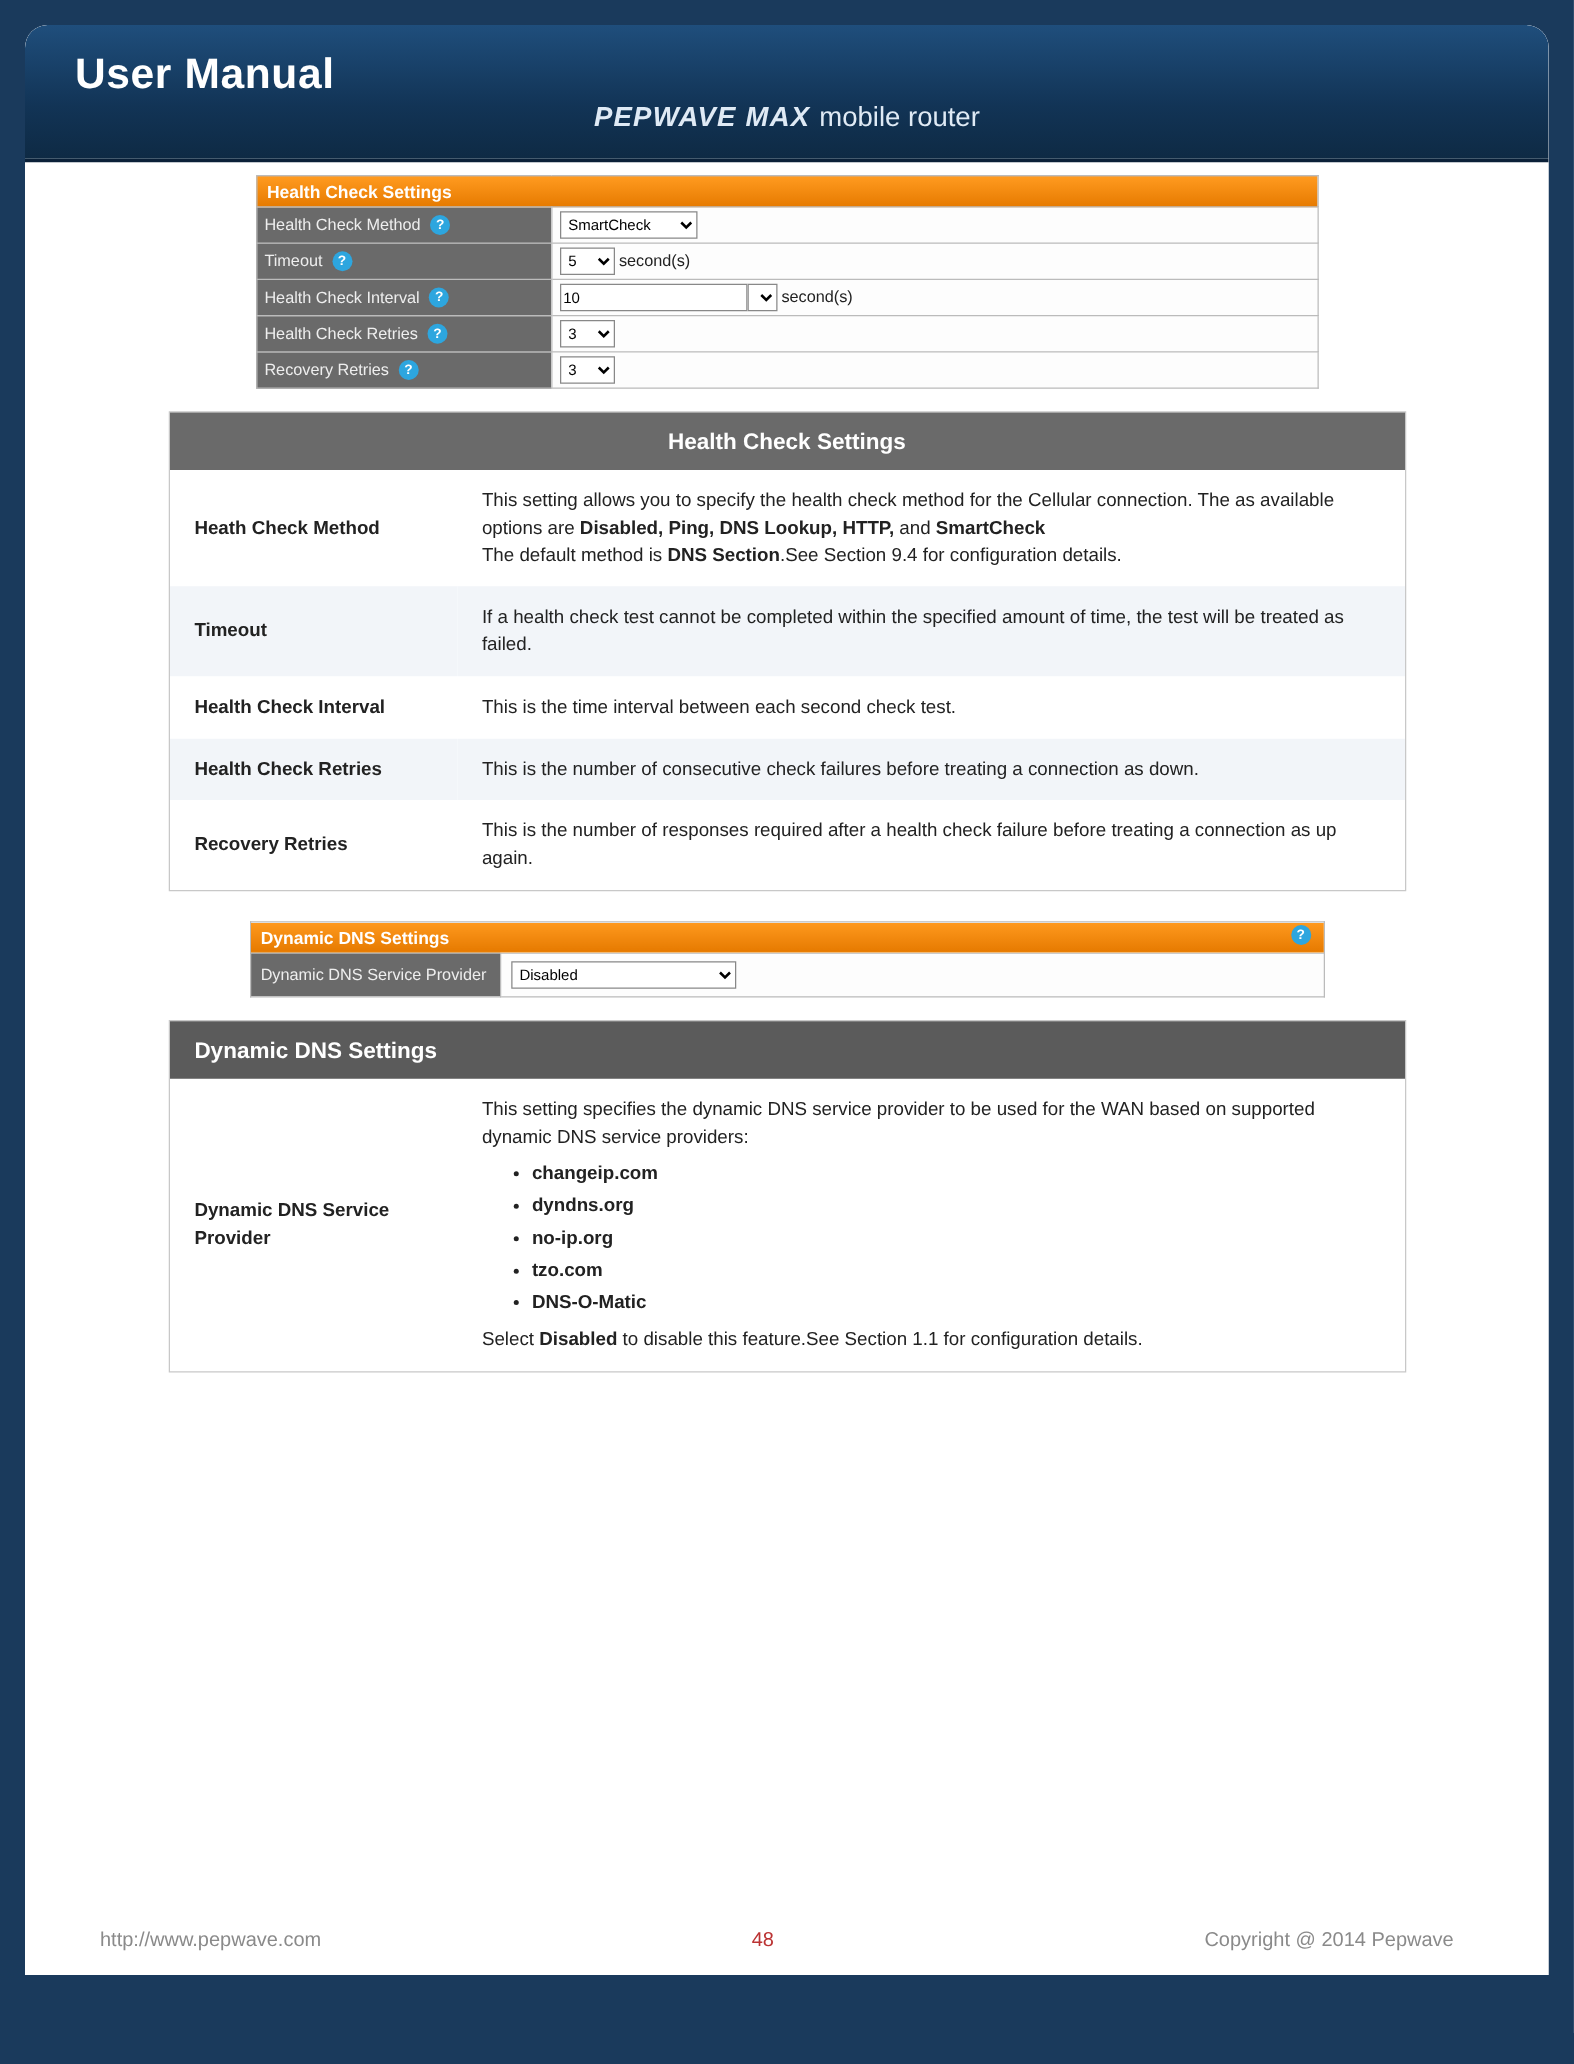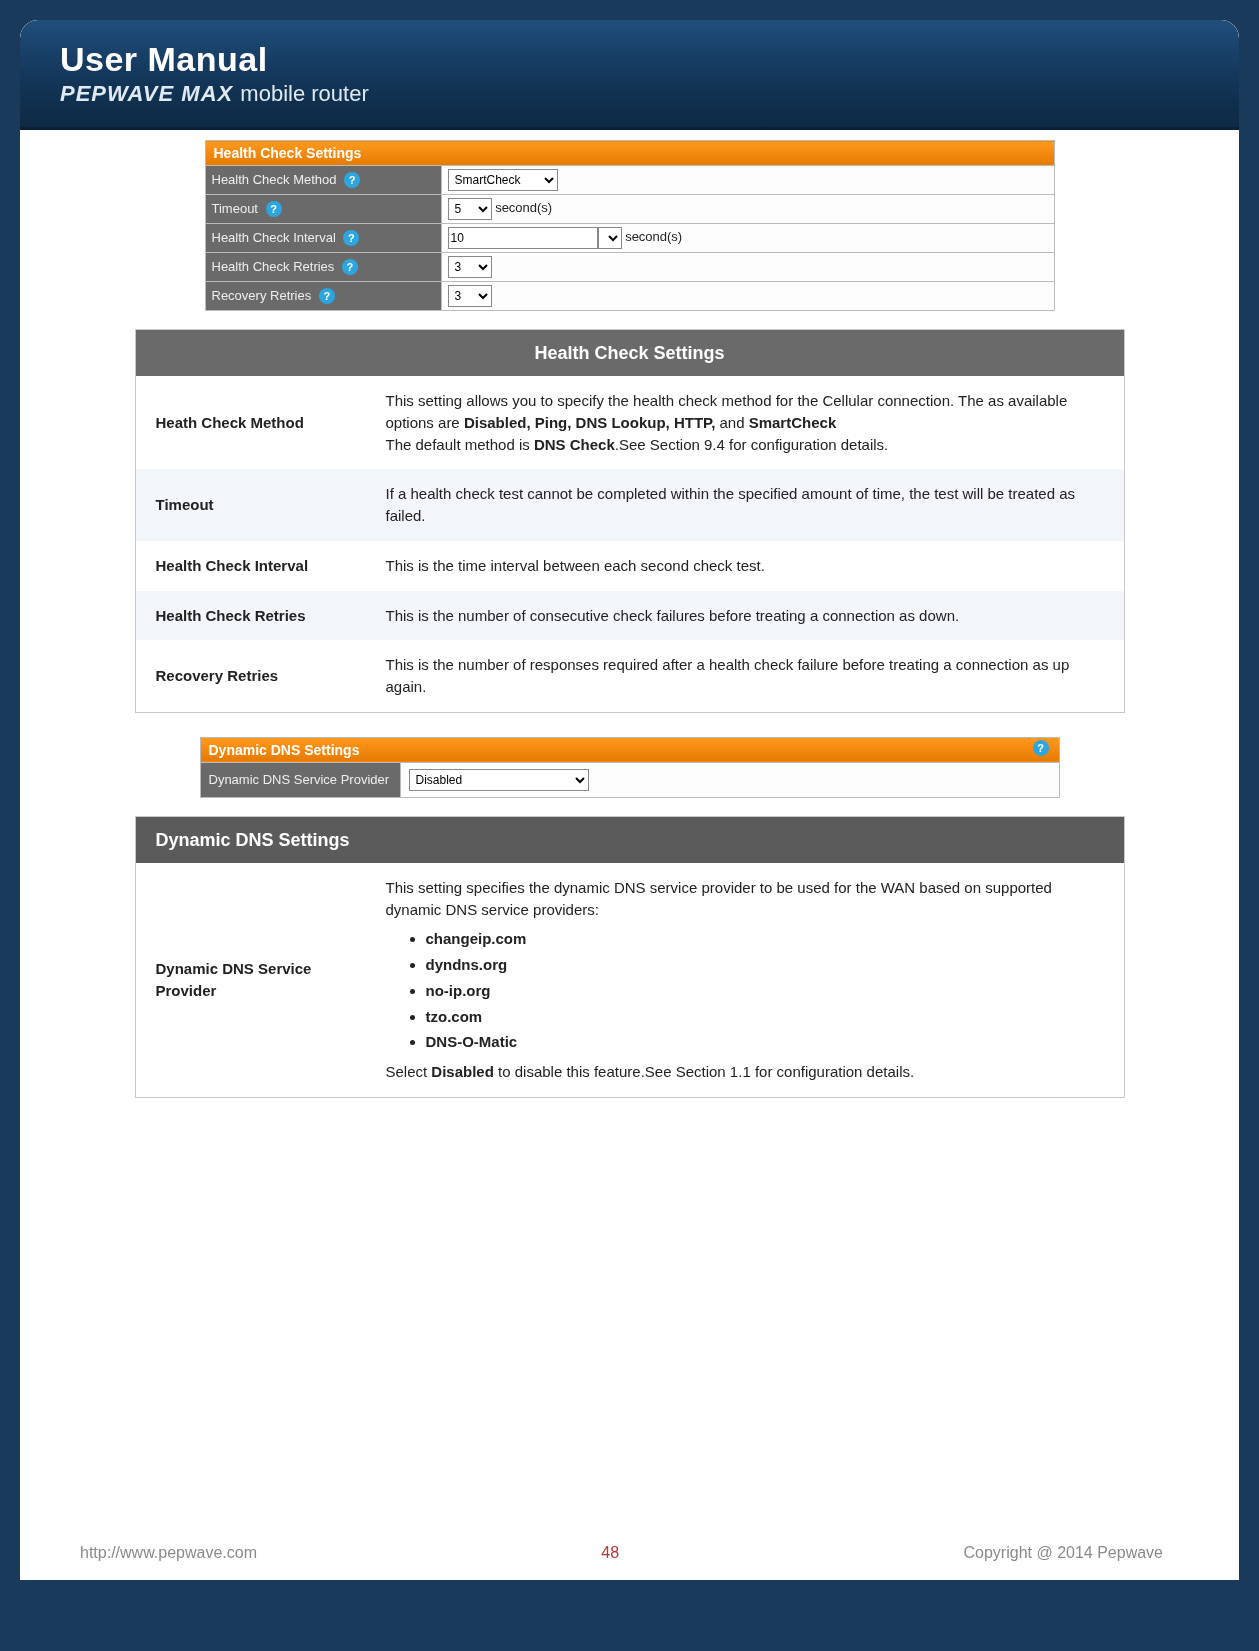--- a/index.html
+++ b/index.html
@@ -39,20 +39,21 @@
     font-size: 34px;
     font-weight: 700;
     letter-spacing: 0.5px;
     font-family: Liberation Sans, sans-serif;
   }
   .page-header .title2 {
     font-size: 22px;
     font-weight: 400;
     margin-top: 2px;
     color: #dfeaf5;
+    text-align: center;
   }
   .page-header .title2 .brand {
     font-weight: 700;
     font-style: italic;
     letter-spacing: 1px;
   }
   .page-body {
     padding: 10px 0 0 0;
   }
   .ui-image {
@@ -257,21 +258,21 @@
       <div class="doc-table-wrapper">
         <table class="doc-table">
           <tbody>
               <tr class="section-header">
                 <td colspan="2">Health Check Settings</td>
               </tr>
           <tr>
             <td class="key">Heath Check Method</td>
             <td>
               <span>This setting allows you to specify the health check method for the Cellular connection. The as available options are </span><b>Disabled, Ping, DNS Lookup, HTTP,</b><span> and </span><b>SmartCheck</b><br>
-              <span>The default method is </span><b>DNS Check</b><span>.See Section 9.4 for configuration details.</span>
+              <span>The default method is </span><b>DNS Section</b><span>.See Section 9.4 for configuration details.</span>
             </td>
           </tr>
           <tr class="alt">
             <td class="key">Timeout</td>
             <td>If a health check test cannot be completed within the specified amount of time, the test will be treated as failed.</td>
           </tr>
           <tr>
             <td class="key">Health Check Interval</td>
             <td>This is the time interval between each second check test.</td>
           </tr>

